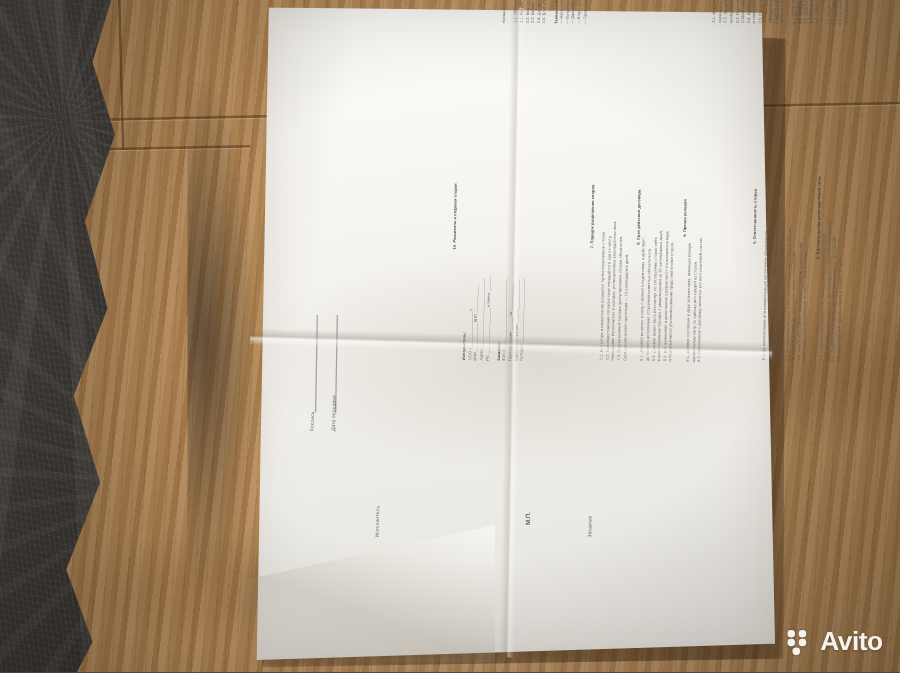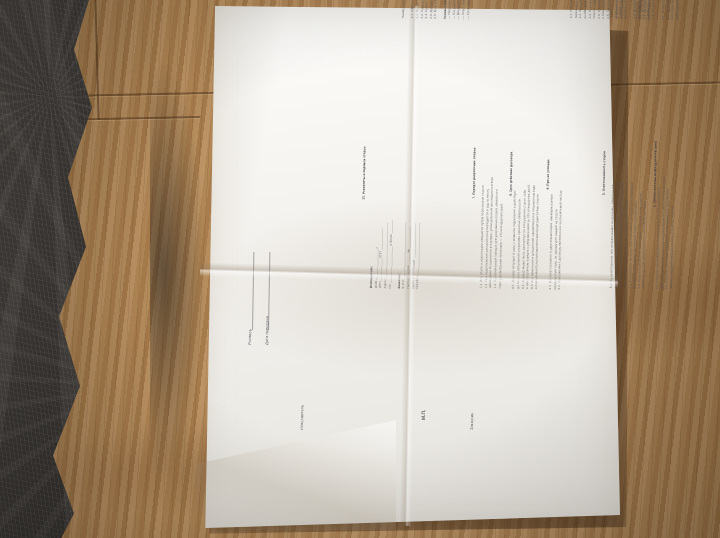--- a/index.html
+++ b/index.html
@@ -389,14 +389,24 @@
 
   <div class="stamp" style="left:420px; top:420px; transform: rotate(-89deg);">М.П.</div>
 
   <div class="paper-tint"></div>
   <div class="fold-h"></div>
   <div class="fold-v"></div>
   <div class="curl"></div>
 
   <div class="vignette"></div>
 
+  <div class="watermark">
+    <div class="wm-dots">
+      <i></i>
+        <i></i>
+        <i></i>
+        <i></i>
+        <i></i>
+    </div>
+    <div class="wm-text">Avito</div>
+  </div>
 
 </div>
 
 </body></html>

